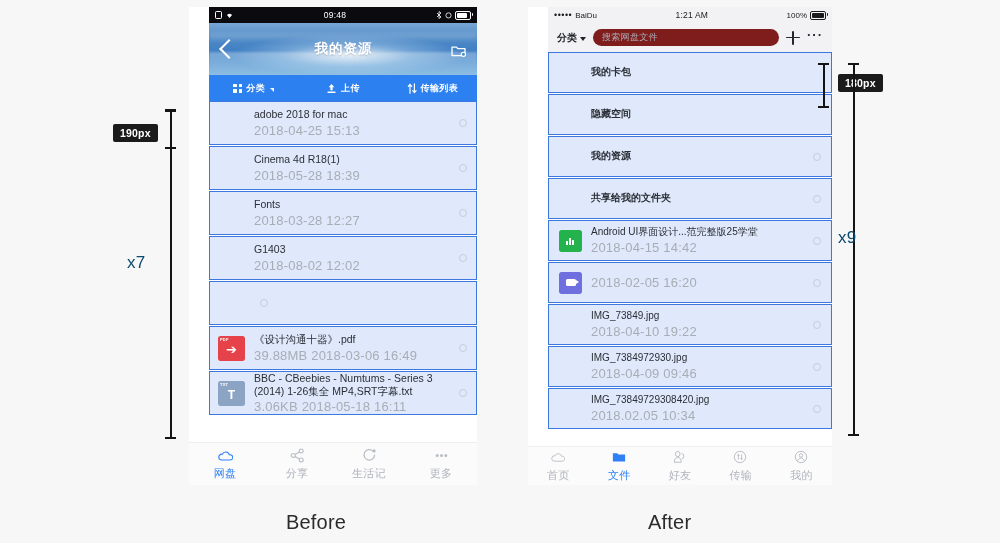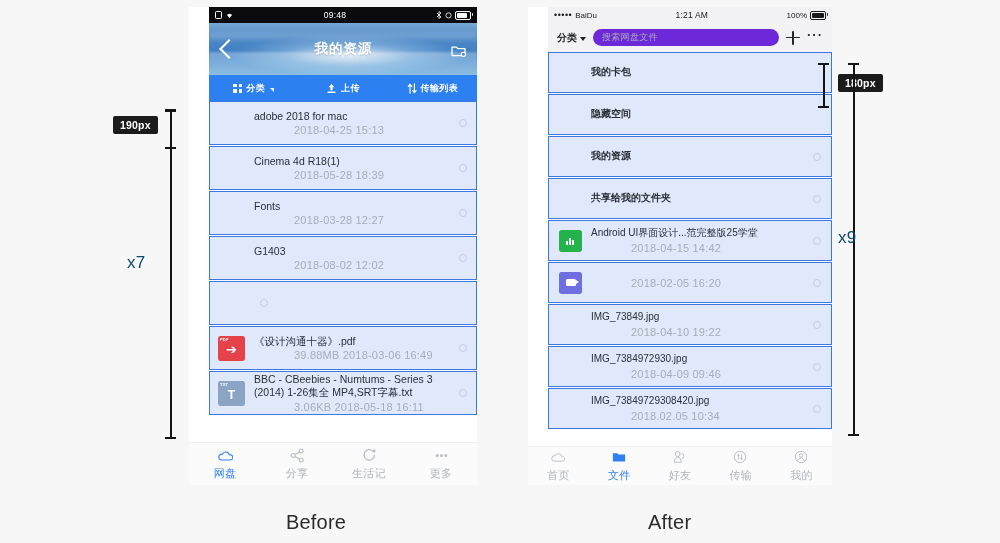--- a/index.html
+++ b/index.html
@@ -69,21 +69,21 @@
   .row-left{height:44px;padding:0 9px 0 8px;}
   .row-right{height:41px;padding:0 10px 0 10px;}
   .thumb{flex:0 0 auto;margin-right:9px;border-radius:2px;overflow:hidden;position:relative;}
   .th-l{width:27px;height:25px;}
   .th-r{width:23px;height:22px;}
   .meta{flex:1;min-width:0;display:flex;flex-direction:column;justify-content:flex-end;gap:2px;}
   .fname{color:#2b2f36;line-height:1.22;overflow:hidden;}
   .fname-l{font-size:10.5px;}
   .fname-r{font-size:10px;font-weight:700;}
   .fname-r.light{font-weight:400;}
-  .fsub{color:#a8adb5;font-size:11px;letter-spacing:.2px;margin-left:40px;}
+  .fsub{color:#a8adb5;font-size:13px;letter-spacing:.2px;}
   .radio{flex:0 0 auto;width:6px;height:6px;border:1px solid #c3cede;border-radius:50%;
     margin-left:6px;}
   .radio.hide{visibility:hidden;}
 
   
   .folder{width:100%;height:100%;position:relative;}
   .folder .tab{position:absolute;left:0;top:8%;width:42%;height:20%;
     background:#e2b44e;border-radius:1.5px 2px 0 0;}
   .folder .body{position:absolute;left:0;right:0;bottom:6%;top:24%;
     background:#eec767;border-radius:1.5px;}
@@ -134,21 +134,21 @@
   .tab.active .lbl{color:#2f80f5;}
   .ic{width:15px;height:15px;position:relative;color:#b9bdc4;}
   .tab.active .ic{color:#2f80f5;}
 
   
   .rbar{height:29px;background:#f2f2f4;display:flex;align-items:center;
     padding:0 9px;box-sizing:border-box;gap:7px;}
   .rcat{display:flex;align-items:center;gap:3px;color:#1f2227;font-size:10px;font-weight:700;}
   .rcat .tri{width:0;height:0;border-left:3.2px solid transparent;
     border-right:3.2px solid transparent;border-top:4px solid #1f2227;margin-top:2px;}
-  .rsearch{flex:1;height:17px;background:#6d28d9;border-radius:9px;display:flex;
+  .rsearch{flex:1;height:17px;background:#7f1d1d;border-radius:9px;display:flex;
     align-items:center;padding:0 9px;box-sizing:border-box;}
   .rsearch span{color:#a9acb3;font-size:9px;letter-spacing:.3px;}
   .rplus{width:14px;height:14px;position:relative;flex:0 0 auto;}
   .rplus::before,.rplus::after{content:"";position:absolute;background:#24272c;border-radius:1px;}
   .rplus::before{left:0;right:0;top:6px;height:1.6px;}
   .rplus::after{top:0;bottom:0;left:6px;width:1.6px;}
   .rdots{flex:0 0 auto;color:#24272c;font-size:13px;line-height:6px;letter-spacing:1px;
     font-weight:700;padding-bottom:5px;}
 
   
@@ -493,21 +493,21 @@
               <circle cx="8" cy="8" r="6.5" fill="none" stroke="currentColor" stroke-width="1.1"></circle>
               <circle cx="8" cy="6.2" r="2" fill="none" stroke="currentColor" stroke-width="1.1"></circle>
               <path d="M4.2 12.6 C4.8 10.2 6.2 9.2 8 9.2 C9.8 9.2 11.2 10.2 11.8 12.6" fill="none" stroke="currentColor" stroke-width="1.1"></path>
             </svg>
         </span>
         <span class="lbl">我的</span>
       </div>
     </div>
   </div>
 
-  <div class="badge" style="left:113px;top:116px;">190px</div>
+  <div class="badge" style="left:113px;top:124px;">190px</div>
   <div class="mbar" style="left:165px;top:109px;height:40px;">
     <div class="cap t"></div>
       <div class="stem"></div>
       <div class="cap b"></div>
   </div>
 
   <div class="mbar" style="left:165px;top:110px;height:329px;">
     <div class="cap t"></div>
       <div class="stem"></div>
       <div class="cap b"></div>

